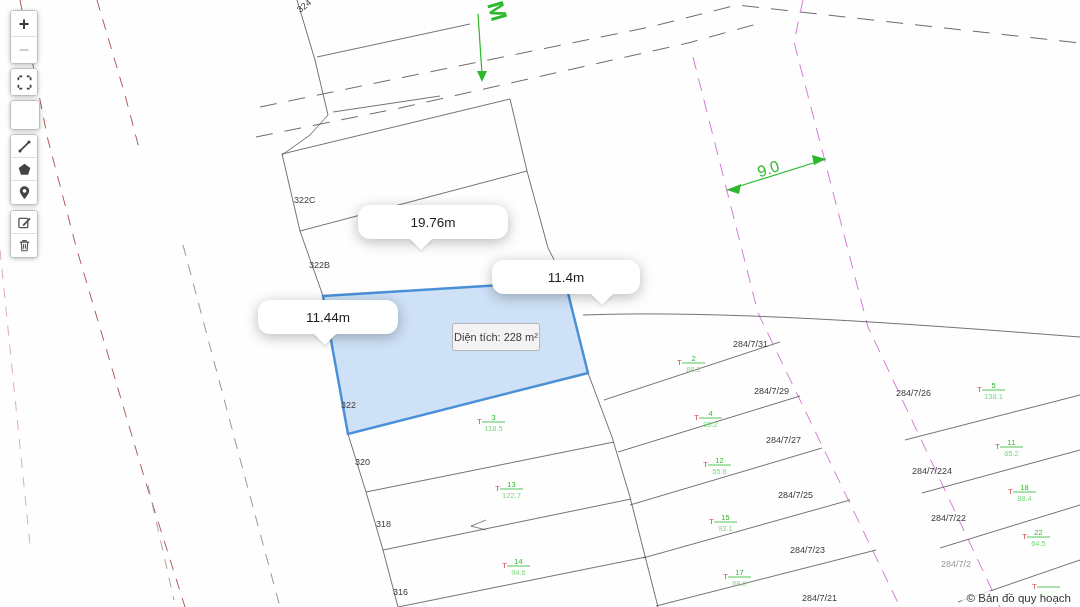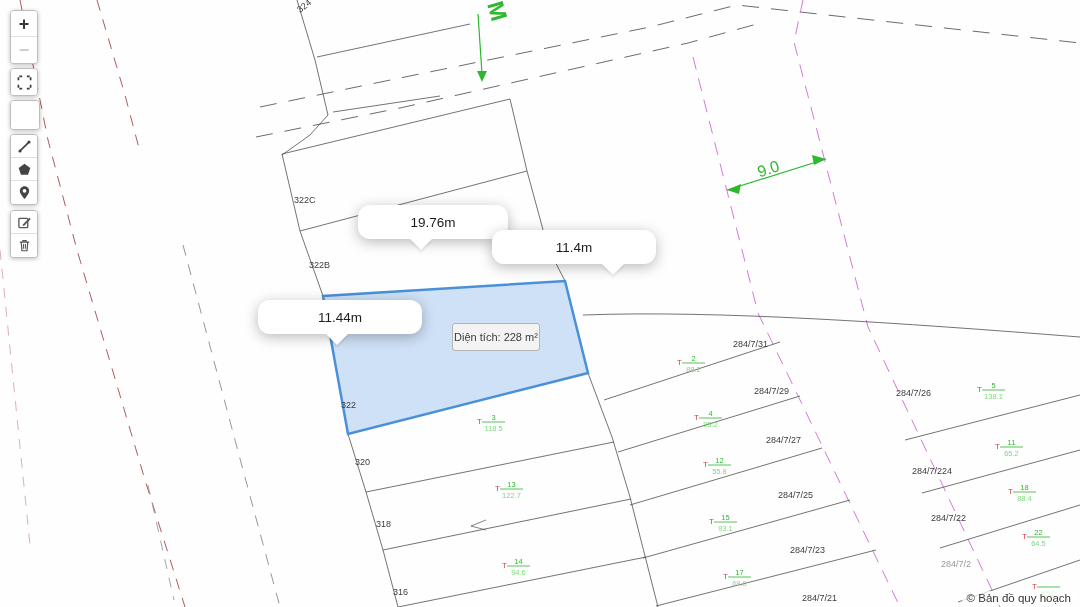--- a/index.html
+++ b/index.html
@@ -252,21 +252,21 @@
       </g>
   </svg>
 
   <div class="areatip" style="left:452px;top:323px;width:86px;height:26px;">
     <span>Diện tích: 228 m²</span>
   </div>
 
   <div class="mtip" style="left:358px;top:205px;width:150px;--tail:42%">
     <span>19.76m</span>
   </div>
-  <div class="mtip" style="left:492px;top:230px;width:164px;--tail:74%">
+  <div class="mtip" style="left:492px;top:260px;width:148px;--tail:74%">
     <span>11.4m</span>
   </div>
-  <div class="mtip" style="left:258px;top:300px;width:164px;--tail:48%">
+  <div class="mtip" style="left:258px;top:300px;width:140px;--tail:48%">
     <span>11.44m</span>
   </div>
 
   <div class="attrib">© Bản đồ quy hoạch</div>
 </div>
 
 </body></html>

